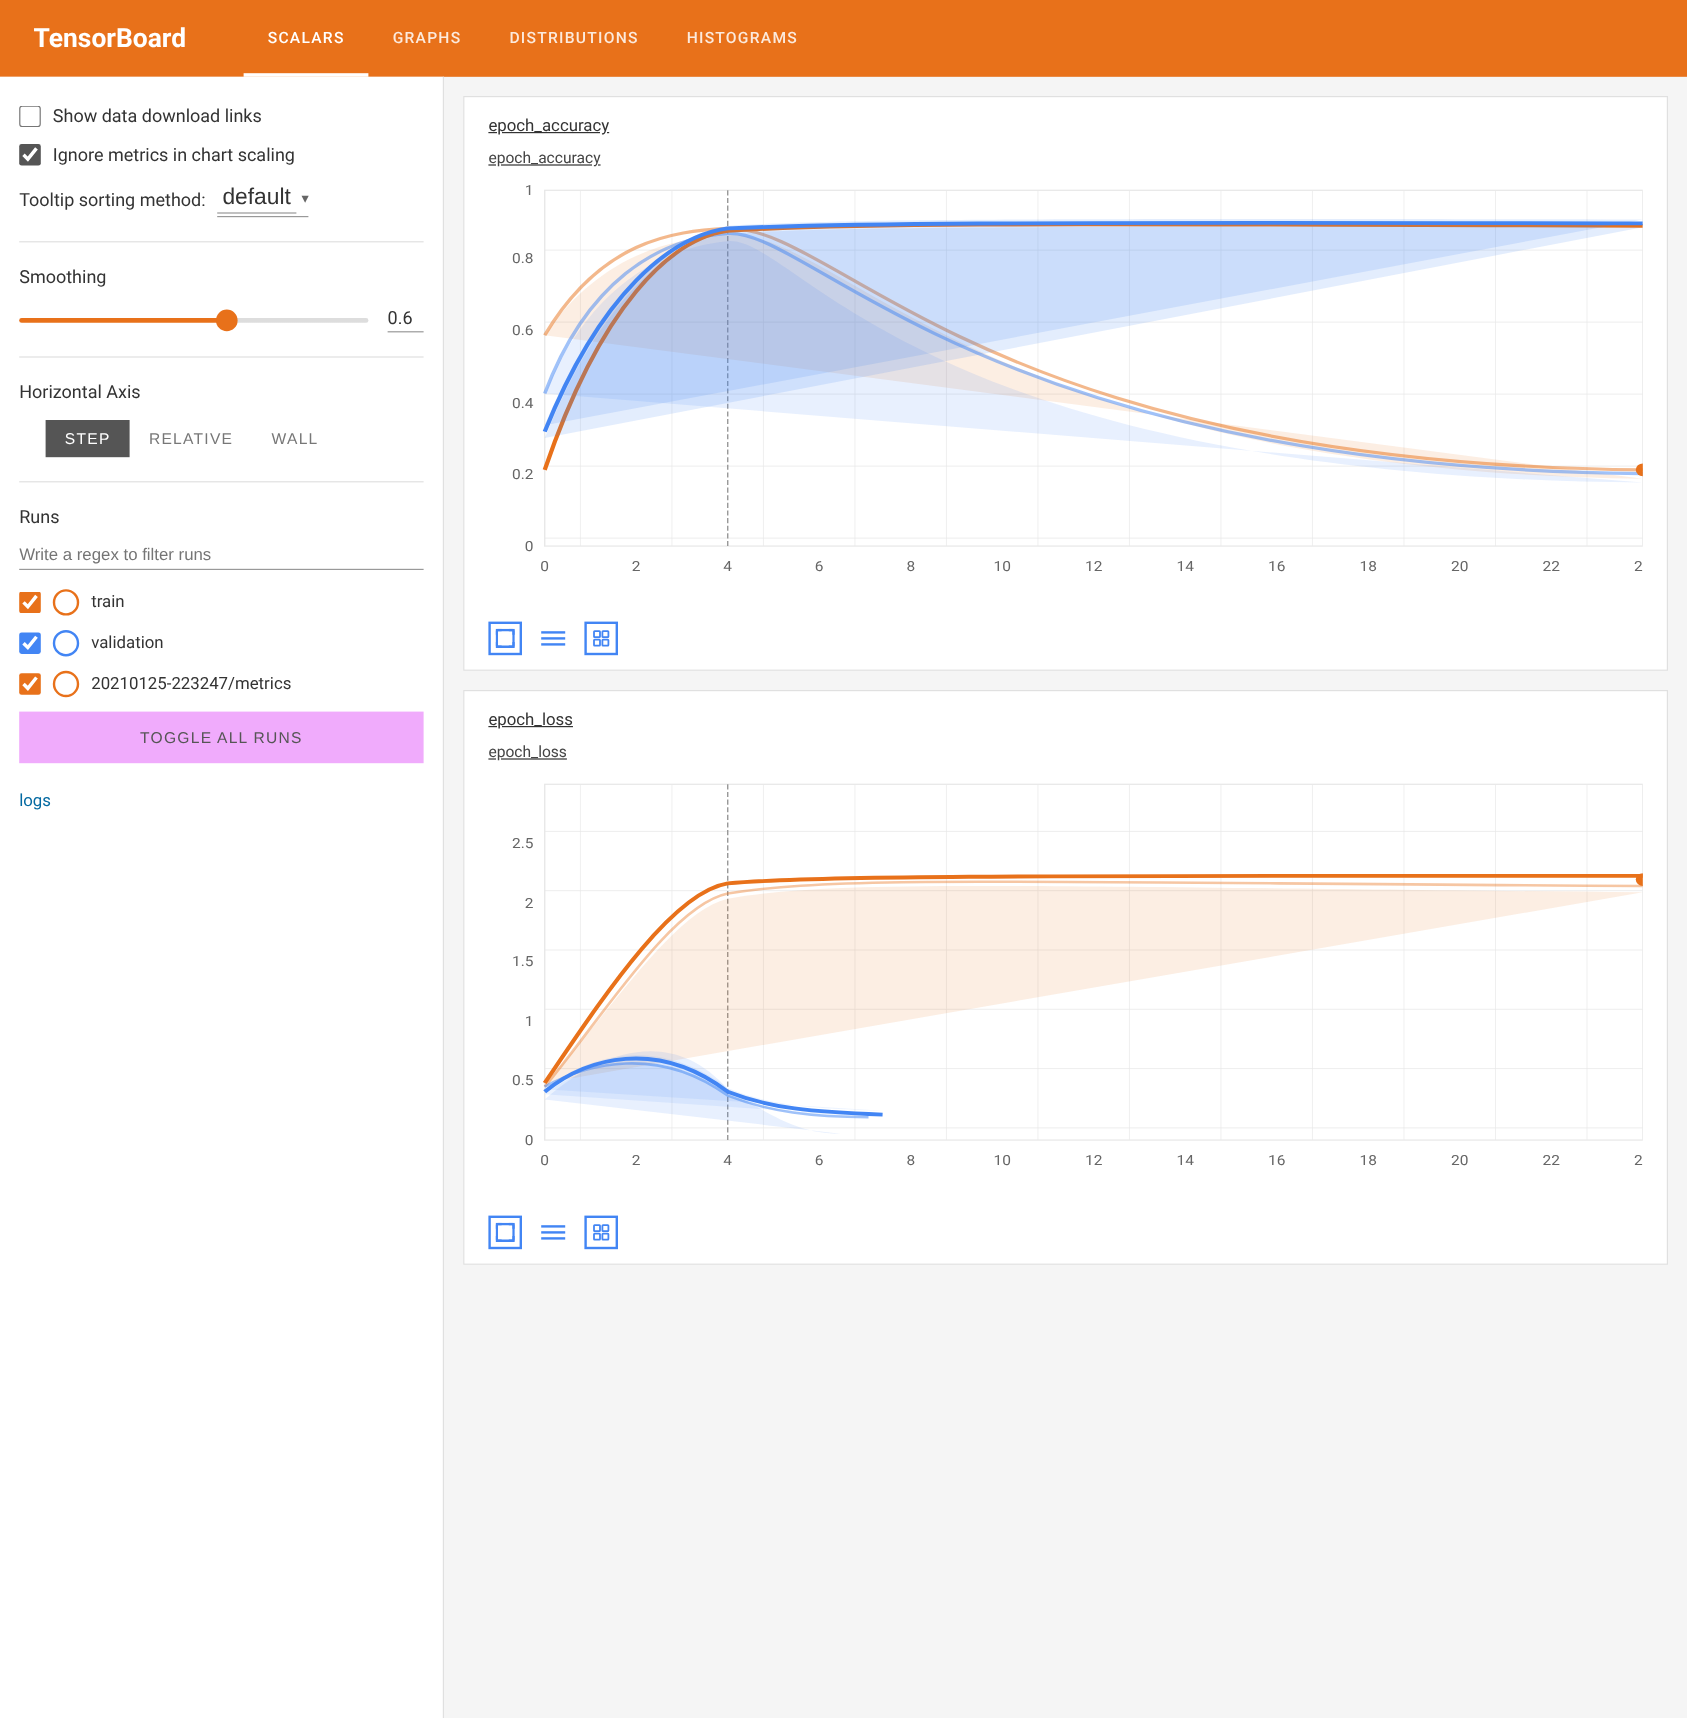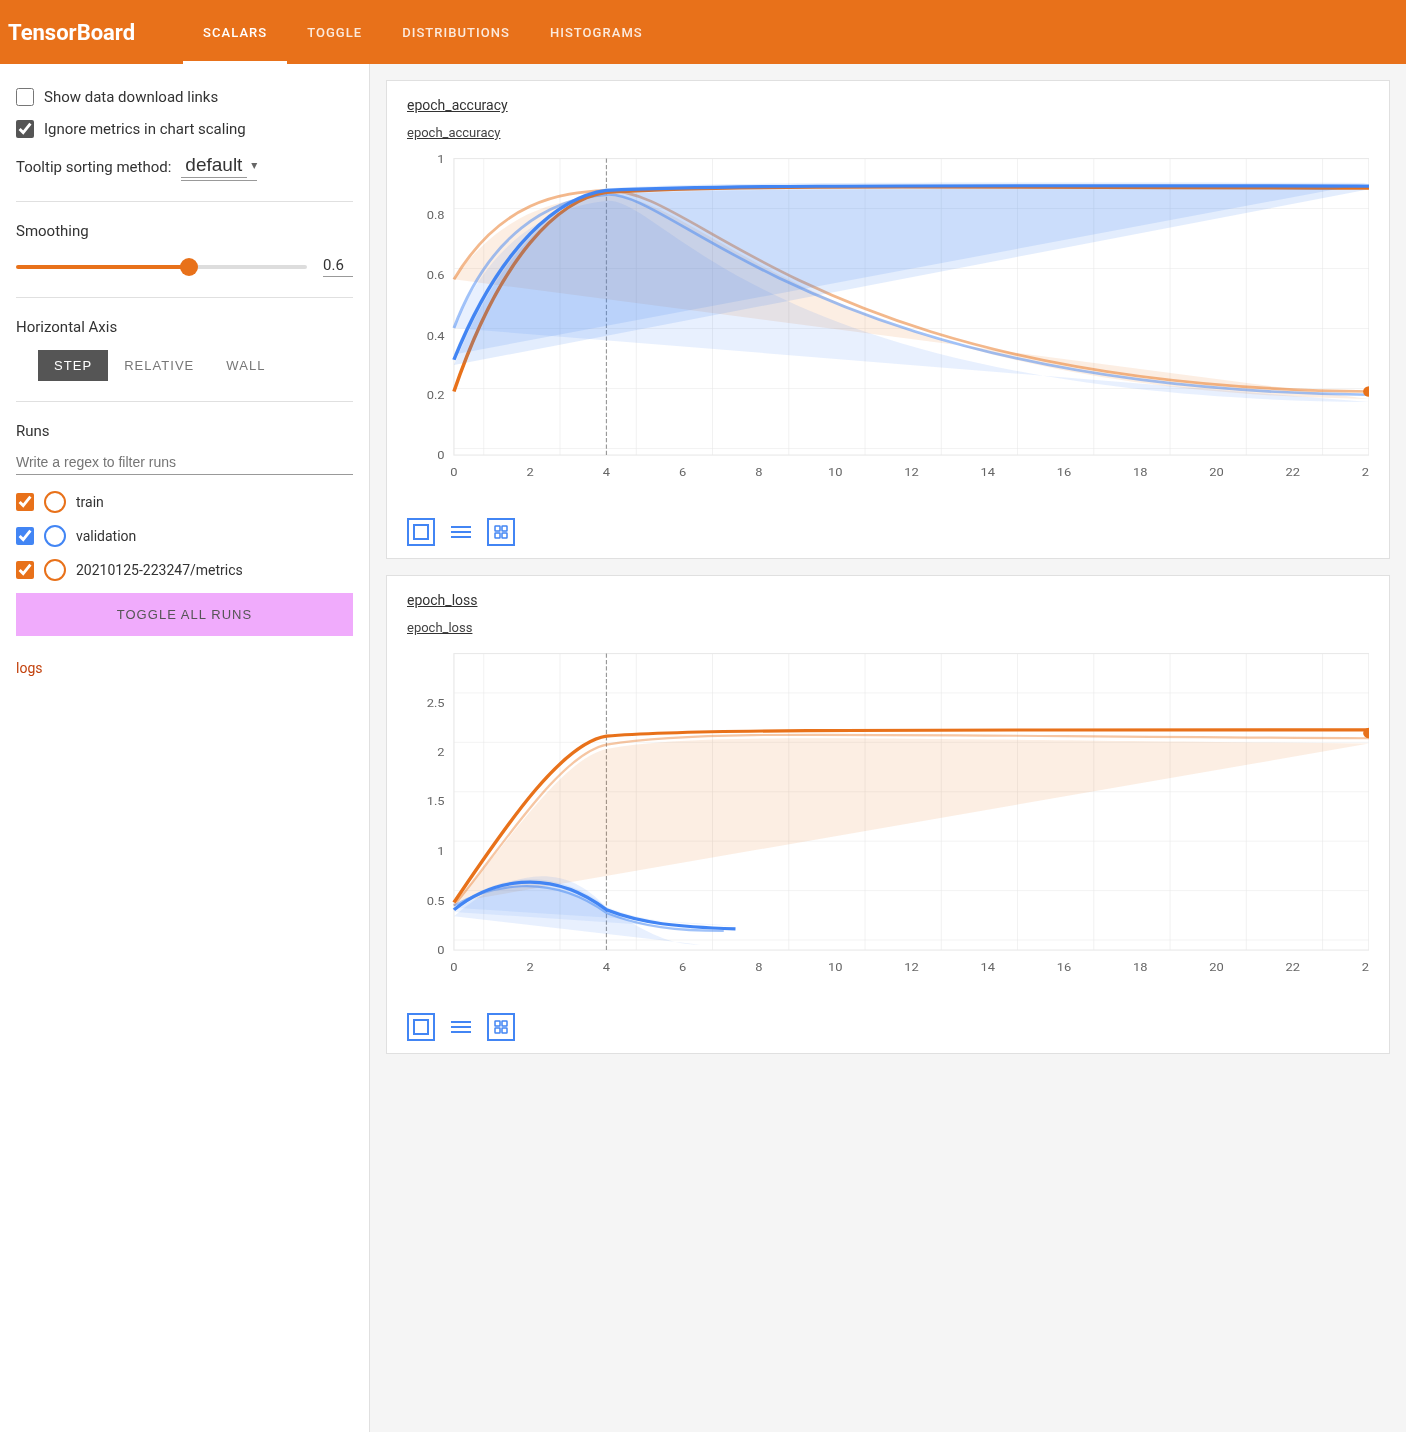--- a/index.html
+++ b/index.html
@@ -4,21 +4,21 @@
   <style>
     * { box-sizing: border-box; margin: 0; padding: 0; }
     body { font-family: Roboto, Arial, sans-serif; background: #f5f5f5; color: #333; }
 
     
     .header {
       background: #E8711A;
       display: flex;
       align-items: center;
       height: 64px;
-      padding: 0 8px;
+      padding: 0 28px;
       gap: 32px;
     }
     .header-logo {
       color: white;
       font-size: 22px;
       font-weight: bold;
       white-space: nowrap;
       margin-right: 16px;
     }
     .header-nav {
@@ -241,21 +241,21 @@
       font-size: 13px;
       font-weight: 500;
       letter-spacing: 0.08em;
       color: #555;
       cursor: pointer;
       margin-bottom: 24px;
     }
 
     .logs-label {
       font-size: 14px;
-      color: #c2410c;
+      color: #0369a1;
     }
 
     
     .content {
       flex: 1;
       overflow-y: auto;
       padding: 16px;
       display: flex;
       flex-direction: column;
       gap: 16px;
@@ -316,21 +316,21 @@
     }
   </style>
 </head>
 <body>
 
 <header class="header">
   <div class="header-logo">TensorBoard</div>
   <nav class="header-nav">
 
   <div class="nav-item active">SCALARS</div>
-      <div class="nav-item">TOGGLE</div>
+      <div class="nav-item">GRAPHS</div>
       <div class="nav-item">DISTRIBUTIONS</div>
       <div class="nav-item">HISTOGRAMS</div>
     </nav>
 </header>
 
 <div class="main-layout">
 
   <aside class="sidebar">
 
     <div class="sidebar-section">

